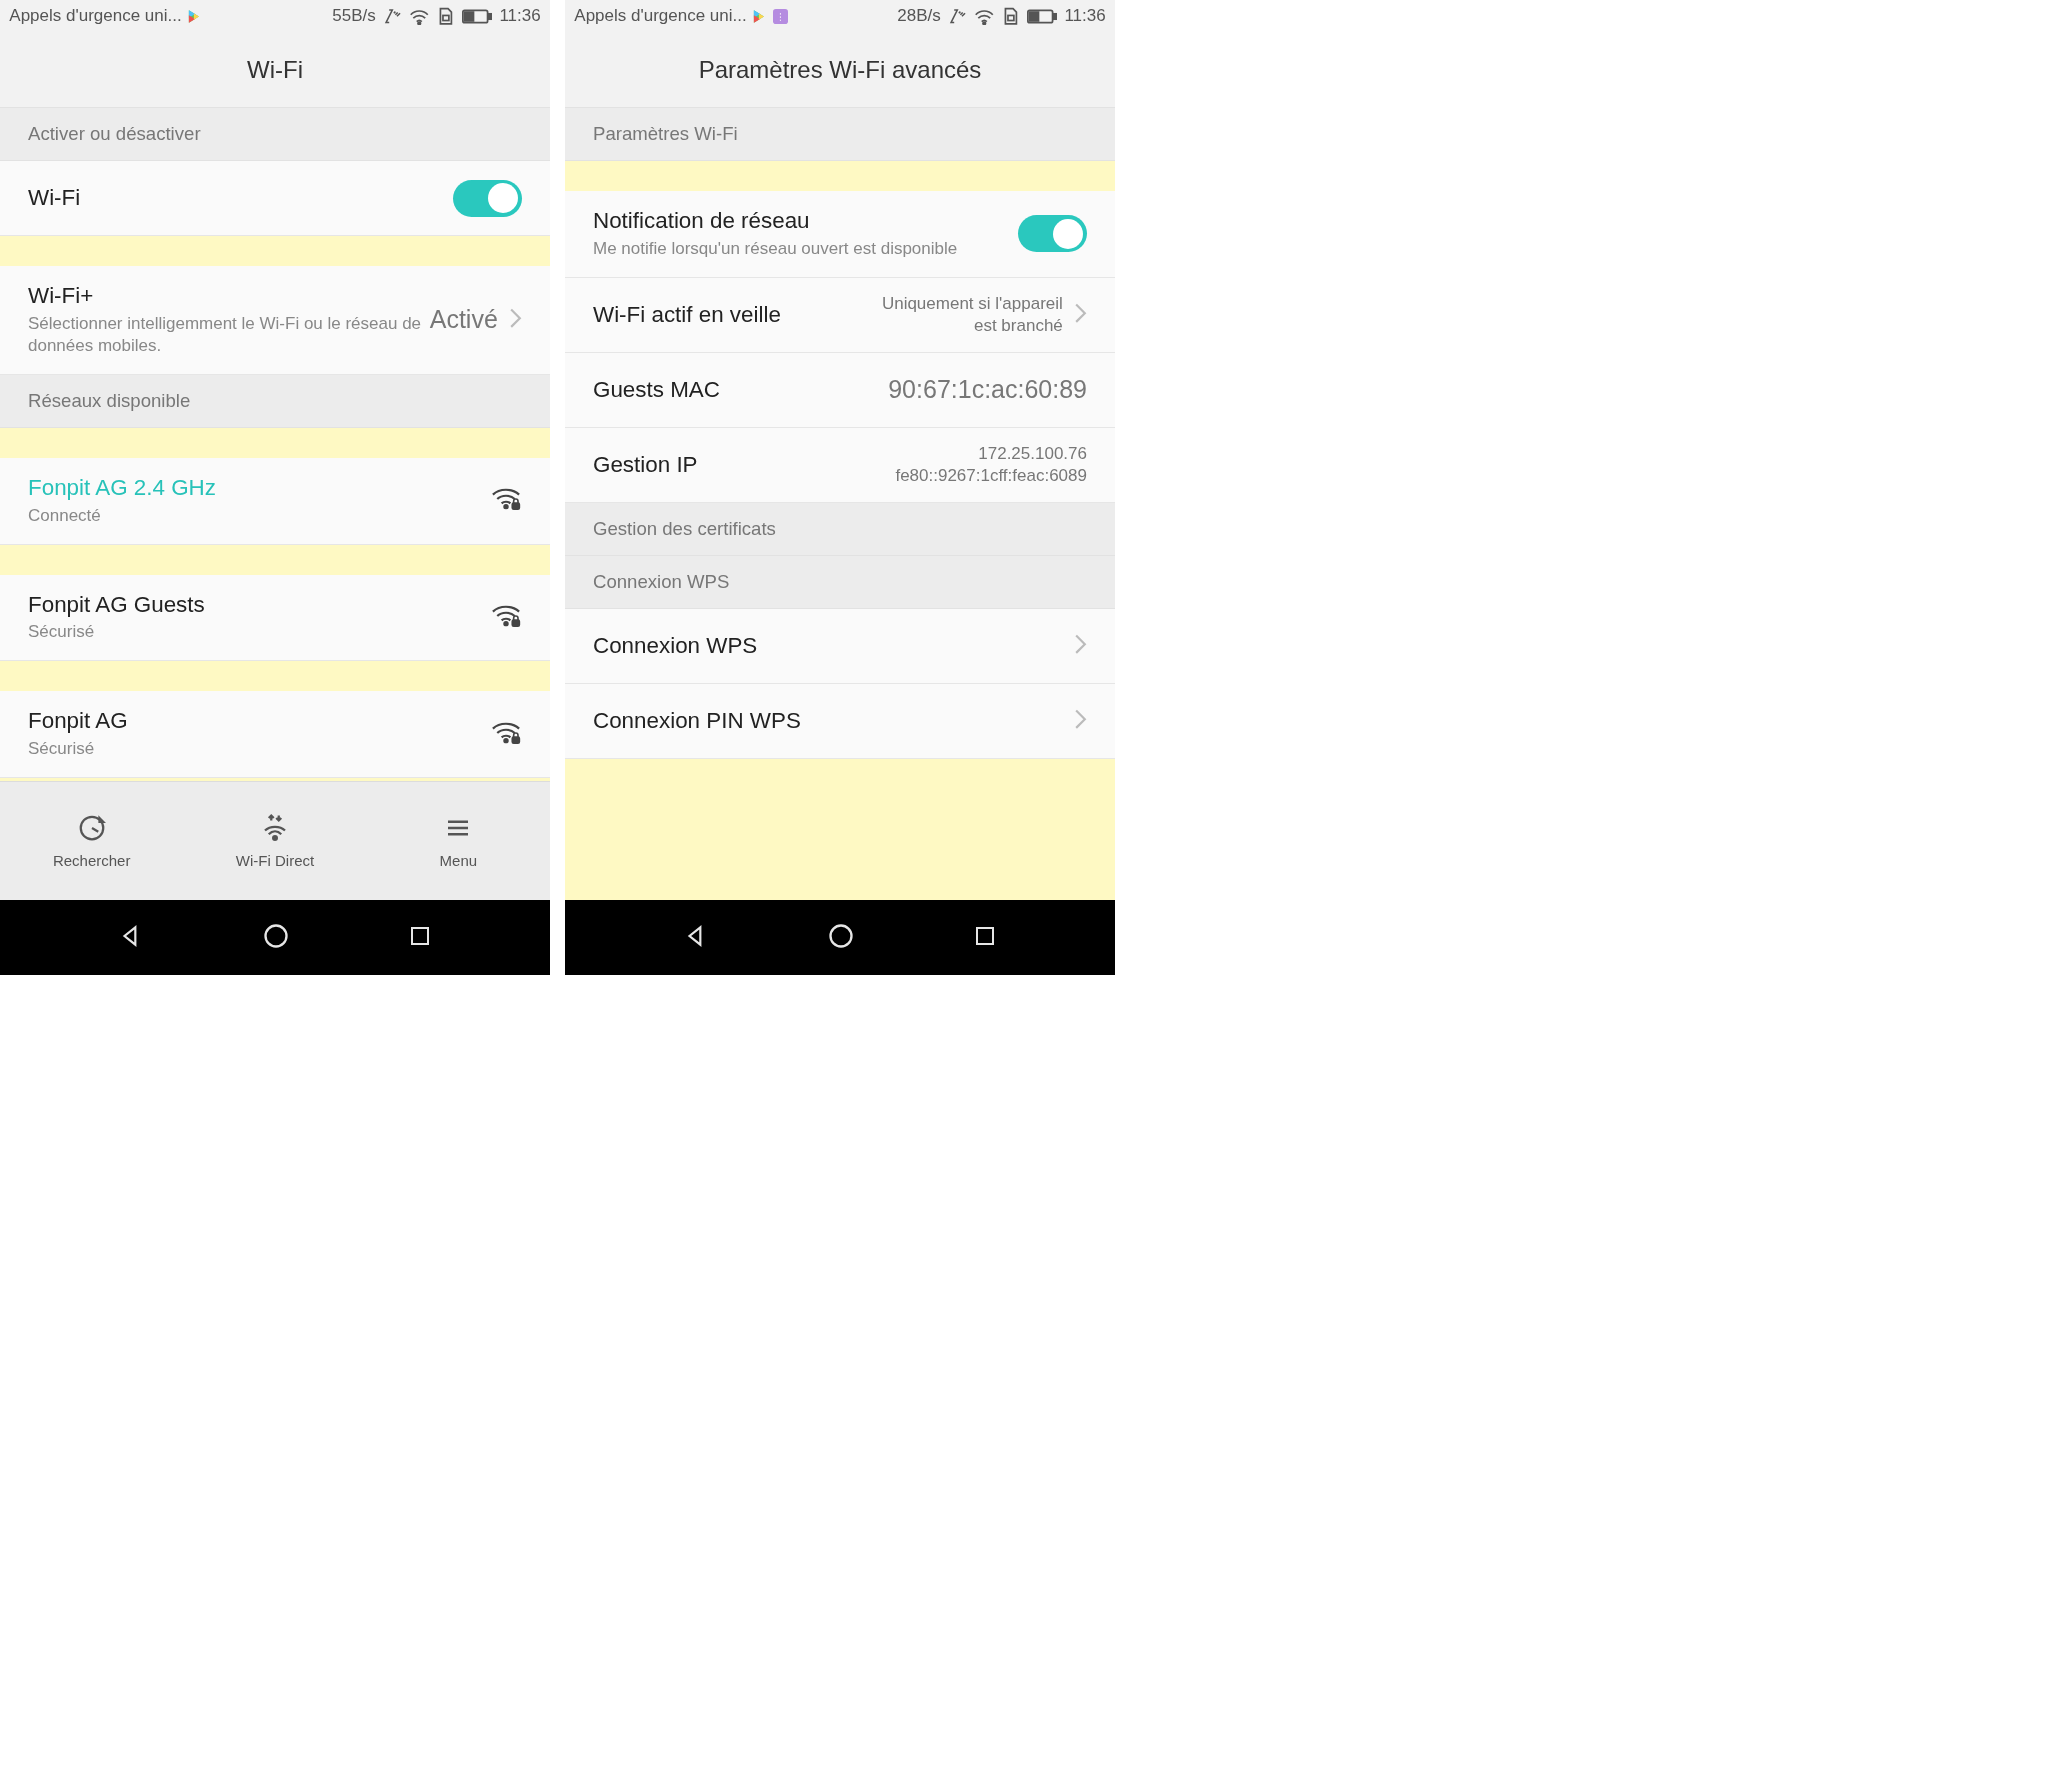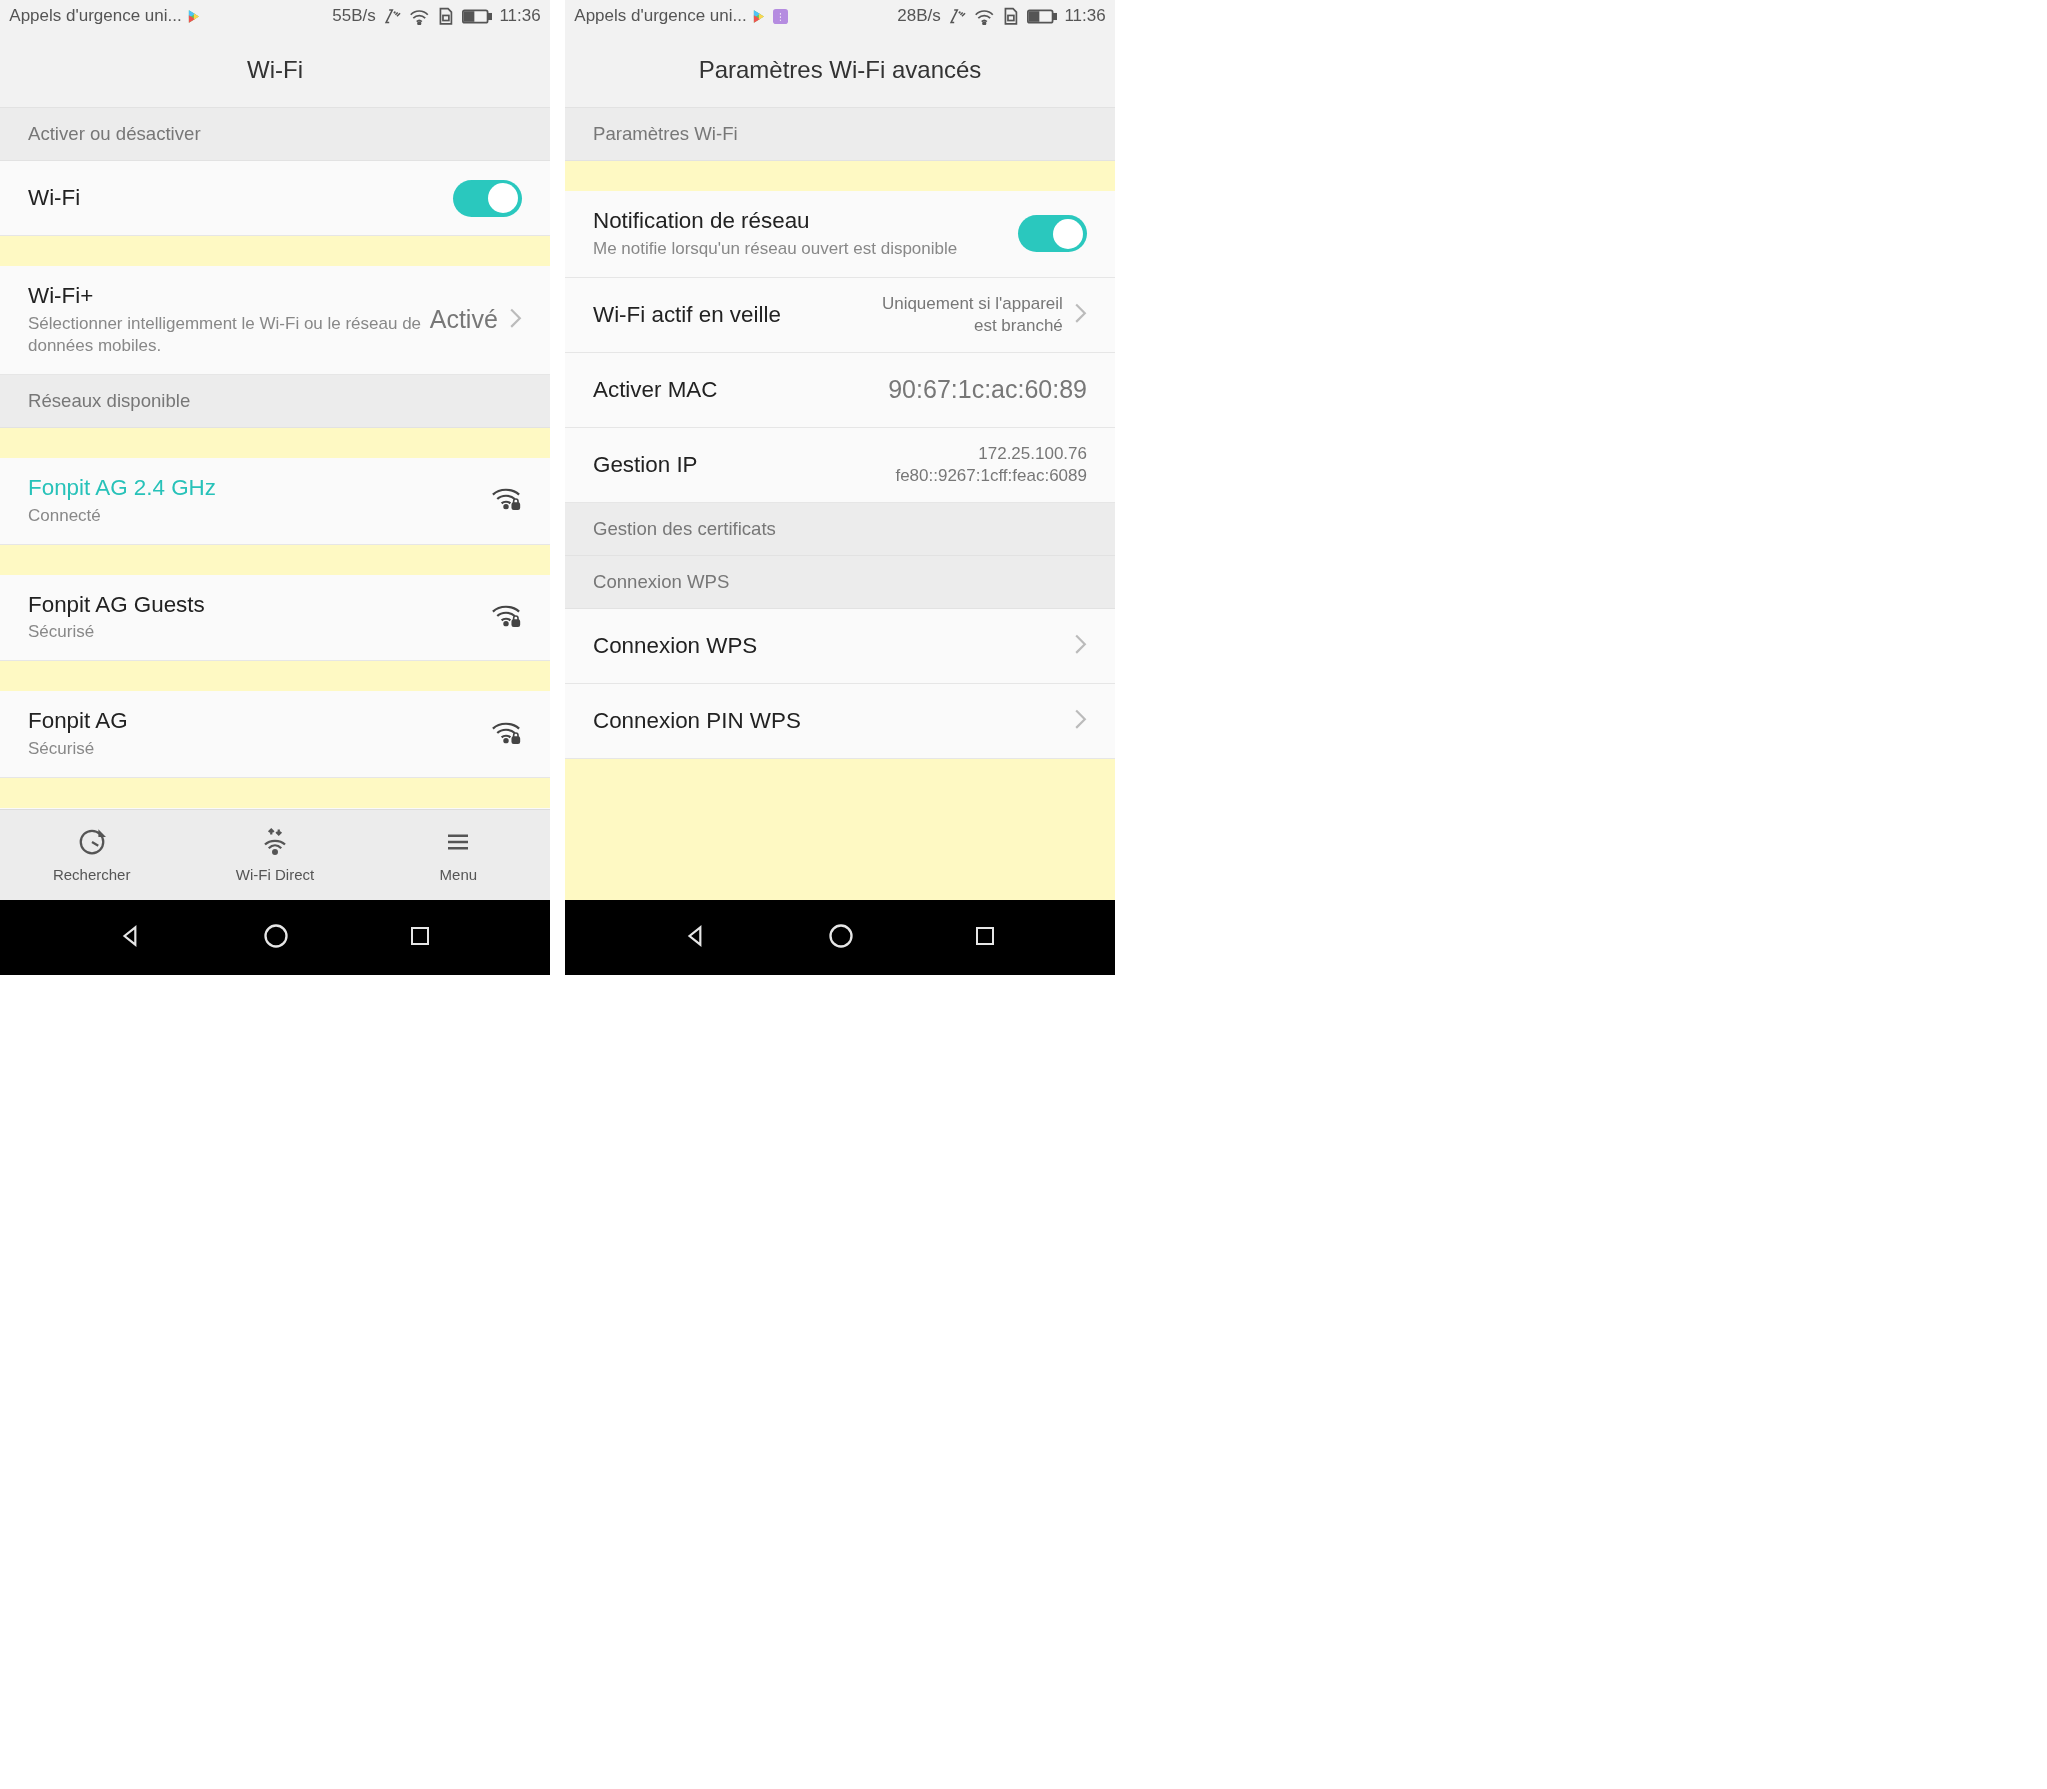--- a/index.html
+++ b/index.html
@@ -83,21 +83,21 @@
   .toggle::after {
     content: ""; position: absolute; right: 3.7px; top: 3.7px;
     width: 30px; height: 30px; background: #fff; border-radius: 50%;
   }
 
   
   .wifi-ic { width: 32px; height: 24px; }
 
   
   .toolbar {
-    height: 91px;
+    height: 119px;
     display: flex;
     background: #ececec;
     border-top: 0.9px solid #dcdcdc;
   }
   .tool-btn {
     flex: 1; display: flex; flex-direction: column;
     align-items: center; justify-content: center; gap: 5.6px;
     color: #555; font-size: 15px;
   }
 
@@ -387,21 +387,21 @@
       <div class="row-trail">
         <span class="row-value small" style="max-width:205px">Uniquement si l'appareil est branché</span>
         <span class="chev"><svg width="13" height="22.4" viewBox="0 0 12 20" fill="none" stroke="#bbb" stroke-width="2">
                 <path d="M2 2 L10 10 L2 18"></path>
               </svg></span>
       </div>
     </div>
 
     <div class="row">
       <div class="row-body">
-            <div class="row-title">Activer MAC</div>
+            <div class="row-title">Guests MAC</div>
           </div>
       <span class="row-value">90:67:1c:ac:60:89</span>
     </div>
 
     <div class="row">
       <div class="row-body">
             <div class="row-title">Gestion IP</div>
           </div>
       <div style="text-align:right">
         <div class="row-value small">172.25.100.76</div>

